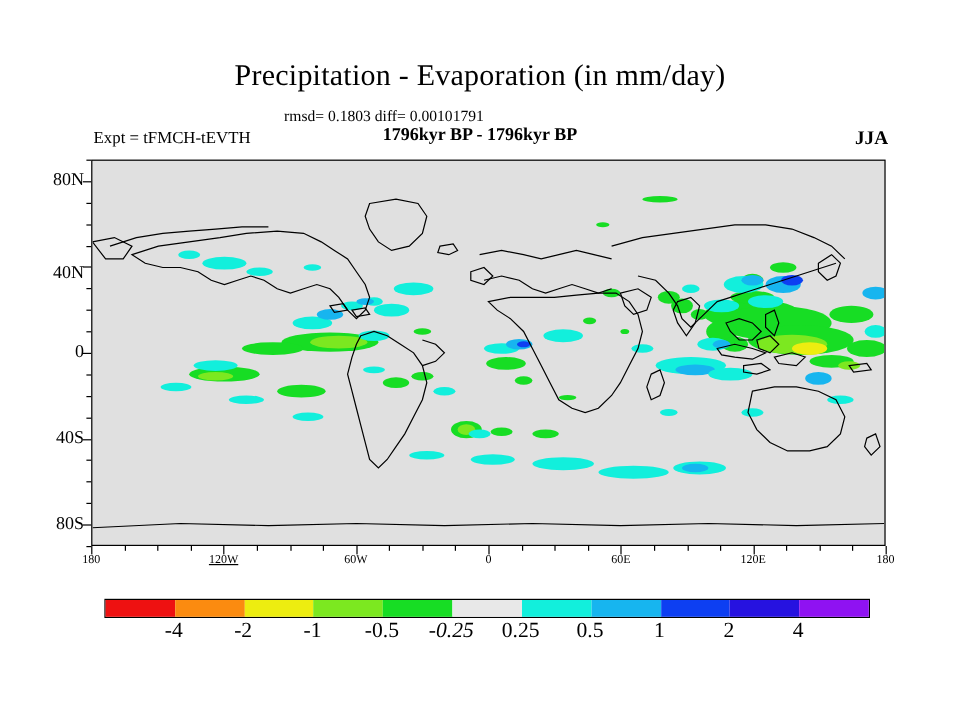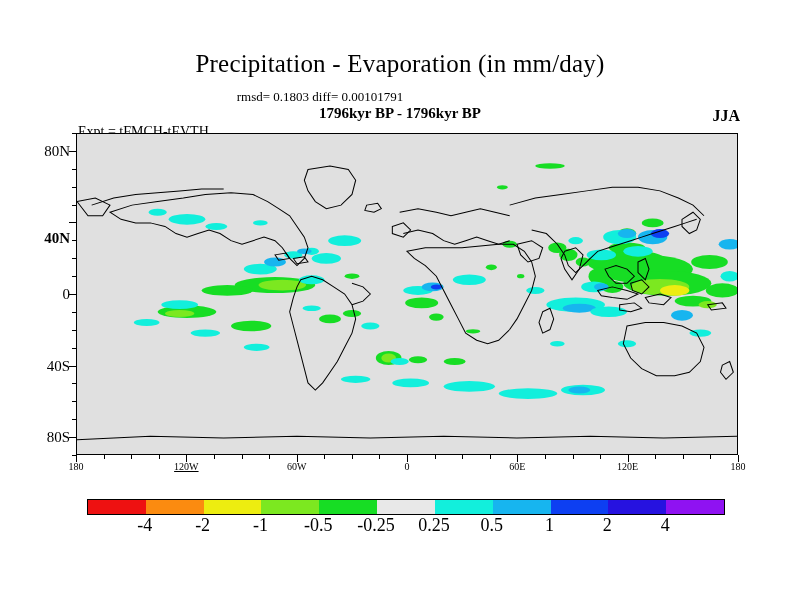--- a/index.html
+++ b/index.html
@@ -45,21 +45,20 @@
     font-size: 15px;
     font-weight: bold;
     font-family: "Liberation Serif", serif;
   }
   #expt-label {
     position: absolute;
     left: 78px;
     top: 108px;
     font-size: 14px;
     font-family: "Liberation Serif", serif;
-    margin-top: 16px;
   }
   #season-label {
     position: absolute;
     right: 60px;
     top: 107px;
     font-size: 16px;
     font-weight: bold;
     font-family: "Liberation Serif", serif;
   }
 
@@ -373,21 +372,21 @@
     <div class="tick ytick-minor" style="left: 72px; top: 276px;"></div>
     <div class="tick ytick-minor" style="left: 72px; top: 258px;"></div>
     <div class="tick ytick-minor" style="left: 72px; top: 240px;"></div>
     <div class="tick ytick-major" style="left: 69px; top: 222px;"></div>
     <div class="tick ytick-minor" style="left: 72px; top: 205px;"></div>
     <div class="tick ytick-minor" style="left: 72px; top: 187px;"></div>
     <div class="tick ytick-minor" style="left: 72px; top: 169px;"></div>
     <div class="tick ytick-major" style="left: 69px; top: 151px;"></div>
     <div class="tick ytick-minor" style="left: 72px; top: 133px;"></div>
     <div class="ylabel" style="top: 150.889px; text-align: right;">80N</div>
-    <div class="ylabel" style="top: 238px; font-weight: bold;">40N</div>
+    <div class="ylabel" style="top: 228px;">40N</div>
     <div class="ylabel" style="top: 294px;">0</div>
     <div class="ylabel" style="top: 365.556px;">40S</div>
     <div class="ylabel" style="top: 437.111px;">80S</div>
   </div>
 
 <div id="colorbar">
     <div class="swatch" style="background: rgb(238, 17, 17);"></div>
     <div class="swatch" style="background: rgb(251, 139, 16);"></div>
     <div class="swatch" style="background: rgb(237, 237, 16);"></div>
     <div class="swatch" style="background: rgb(124, 232, 32);"></div>
@@ -397,19 +396,19 @@
     <div class="swatch" style="background: rgb(23, 181, 239);"></div>
     <div class="swatch" style="background: rgb(13, 63, 242);"></div>
     <div class="swatch" style="background: rgb(38, 18, 224);"></div>
     <div class="swatch" style="background: rgb(143, 18, 242);"></div>
   </div>
 <div id="colorbar-labels">
     <div class="cb-label" style="left: 9.09091%;">-4</div>
     <div class="cb-label" style="left: 18.1818%;">-2</div>
     <div class="cb-label" style="left: 27.2727%;">-1</div>
     <div class="cb-label" style="left: 36.3636%;">-0.5</div>
-    <div class="cb-label" style="left: 45.4545%;">-0.25</div>
+    <div class="cb-label" style="left: 45.4545%; font-style: italic;">-0.25</div>
     <div class="cb-label" style="left: 54.5455%;">0.25</div>
     <div class="cb-label" style="left: 63.6364%; text-align: center;">0.5</div>
     <div class="cb-label" style="left: 72.7273%;">1</div>
     <div class="cb-label" style="left: 81.8182%;">2</div>
     <div class="cb-label" style="left: 90.9091%;">4</div>
   </div>
 
 </body></html>

